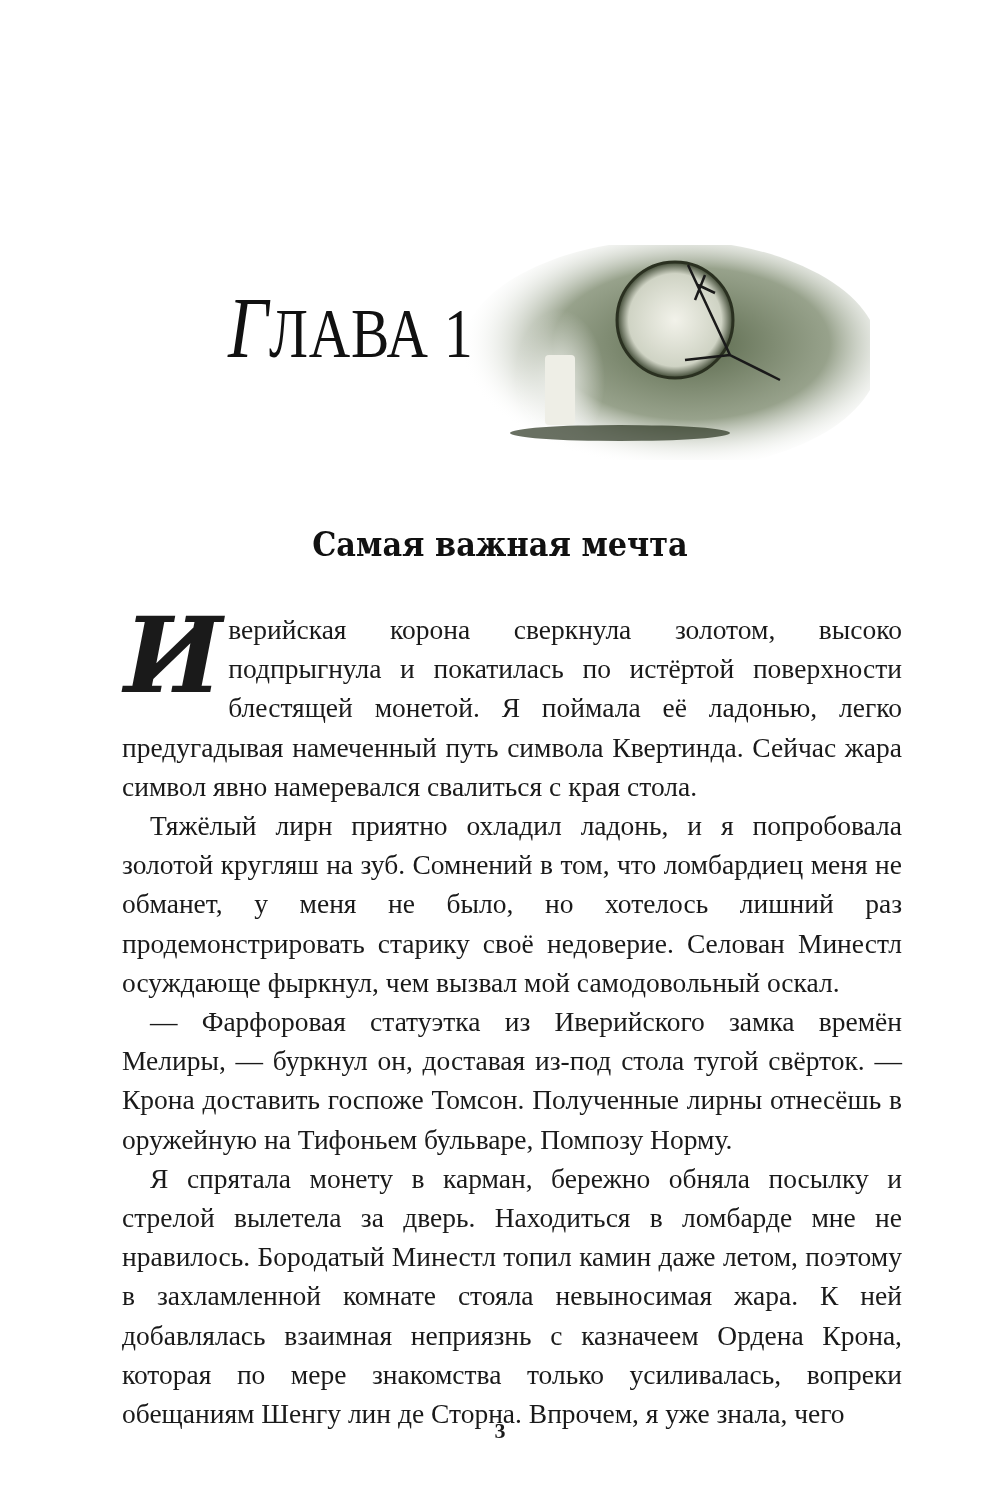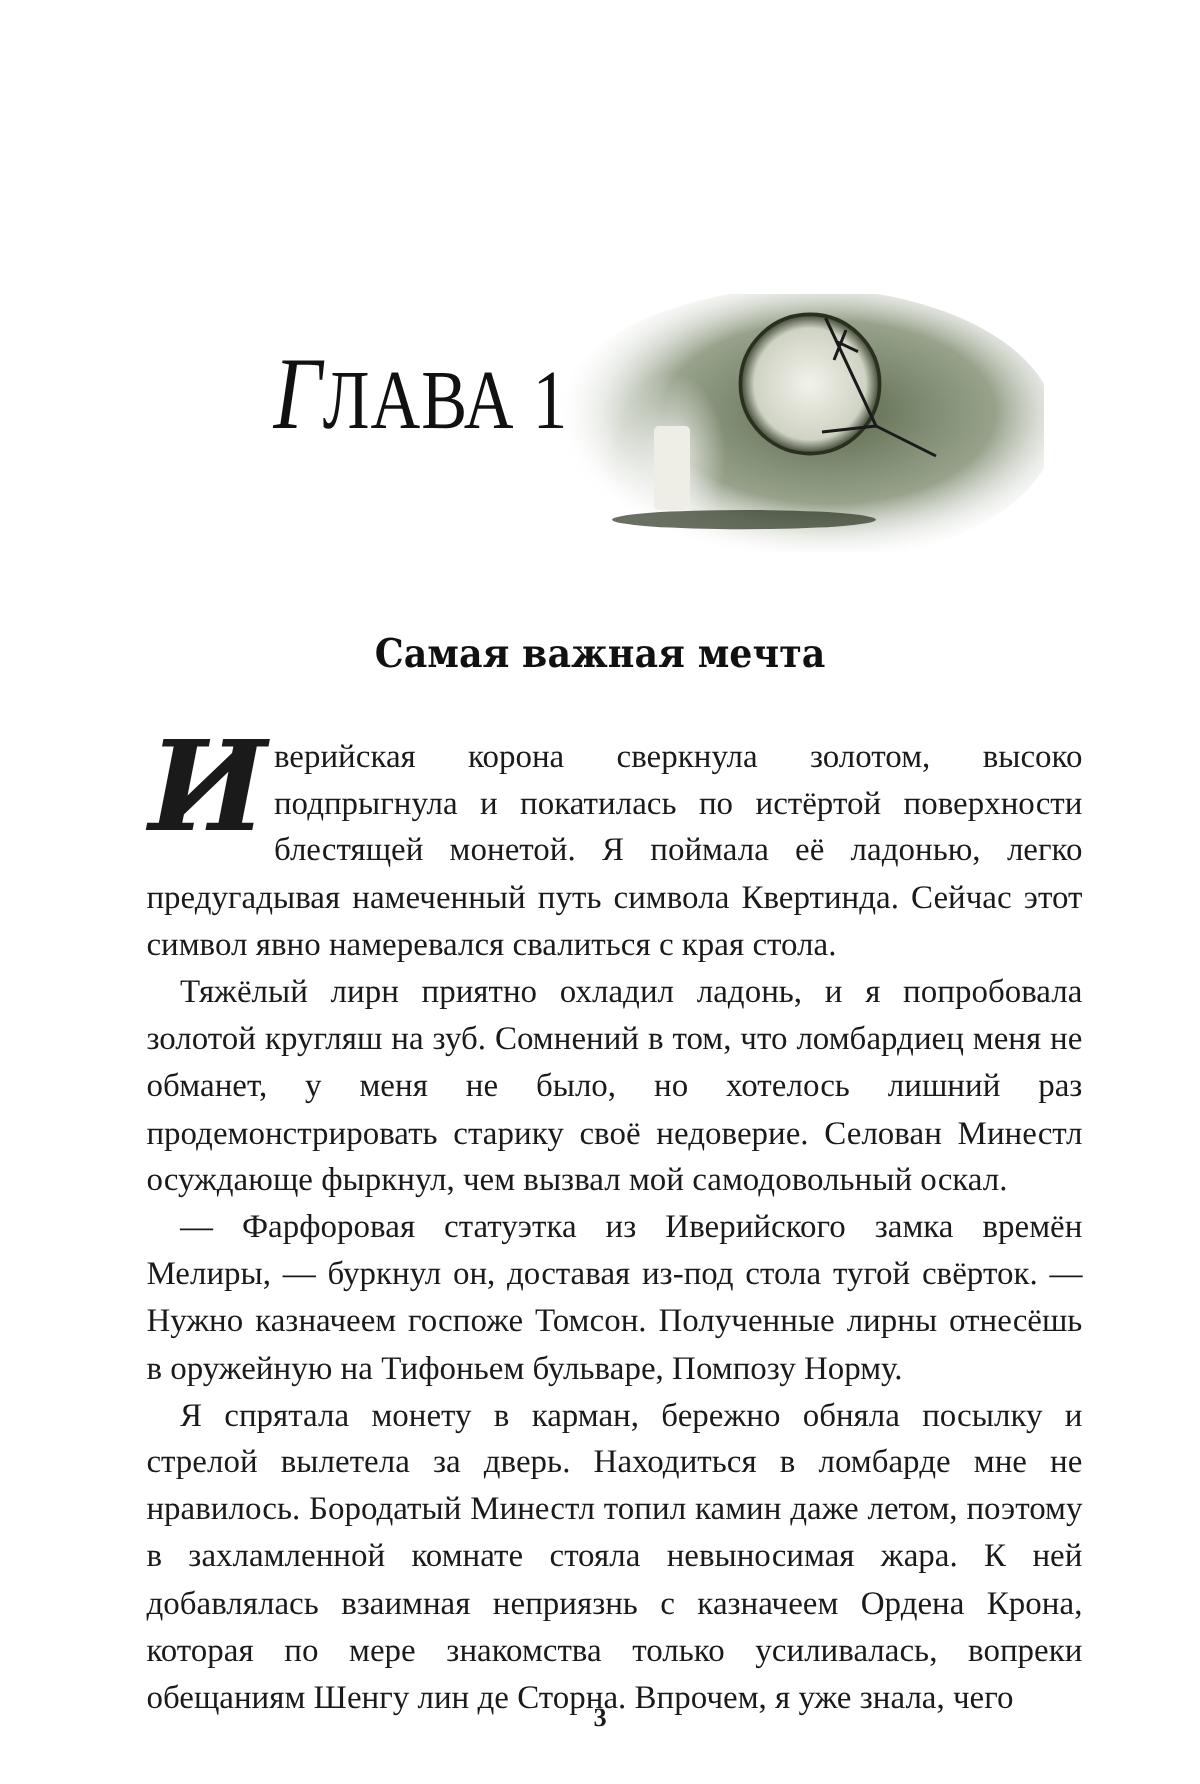--- a/index.html
+++ b/index.html
@@ -42,19 +42,19 @@
   <ellipse cx="130" cy="135" rx="45" ry="70" fill="url(#glow)" opacity="0.8"></ellipse>
   <circle cx="245" cy="75" r="58" fill="url(#moon)" stroke="#2a3020" stroke-width="3"></circle>
   <rect x="115" y="110" width="30" height="70" rx="4" fill="#eeeee6"></rect>
   <ellipse cx="190" cy="188" rx="110" ry="8" fill="#2a3320" opacity="0.7"></ellipse>
   <path d="M258 20 L300 110 L350 135 M300 110 L255 115 M268 40 L285 48 M275 30 L265 55" stroke="#1a1a1a" stroke-width="2.5" fill="none"></path>
 </svg>
 
 <div class="subtitle">Самая важная мечта</div>
 
 <div class="body-text">
-  <p class="first"><span class="dropcap">И</span><span>верийская корона сверкнула золотом, высоко подпрыгнула и покатилась по истёртой поверхности блестящей монетой. Я поймала её ладонью, легко предугадывая намеченный путь символа Квертинда. Сейчас этот символ явно намеревался свалиться с края стола.</span></p>
+  <p class="first"><span class="dropcap">И</span><span>верийская корона сверкнула золотом, высоко подпрыгнула и покатилась по истёртой поверхности блестящей монетой. Я поймала её ладонью, легко предугадывая намеченный путь символа Квертинда. Сейчас жара символ явно намеревался свалиться с края стола.</span></p>
   <p>Тяжёлый лирн приятно охладил ладонь, и я попробовала золотой кругляш на зуб. Сомнений в том, что ломбардиец меня не обманет, у меня не было, но хотелось лишний раз продемонстрировать старику своё недоверие. Селован Минестл осуждающе фыркнул, чем вызвал мой самодовольный оскал.</p>
-  <p>— Фарфоровая статуэтка из Иверийского замка времён Мелиры, — буркнул он, доставая из-под стола тугой свёрток. — Нужно казначеем госпоже Томсон. Полученные лирны отнесёшь в оружейную на Тифоньем бульваре, Помпозу Норму.</p>
+  <p>— Фарфоровая статуэтка из Иверийского замка времён Мелиры, — буркнул он, доставая из-под стола тугой свёрток. — Крона доставить госпоже Томсон. Полученные лирны отнесёшь в оружейную на Тифоньем бульваре, Помпозу Норму.</p>
   <p>Я спрятала монету в карман, бережно обняла посылку и стрелой вылетела за дверь. Находиться в ломбарде мне не нравилось. Бородатый Минестл топил камин даже летом, поэтому в захламленной комнате стояла невыносимая жара. К ней добавлялась взаимная неприязнь с казначеем Ордена Крона, которая по мере знакомства только усиливалась, вопреки обещаниям Шенгу лин де Сторна. Впрочем, я уже знала, чего</p>
 </div>
 
 <div class="page-number">3</div>
 
 </body></html>

